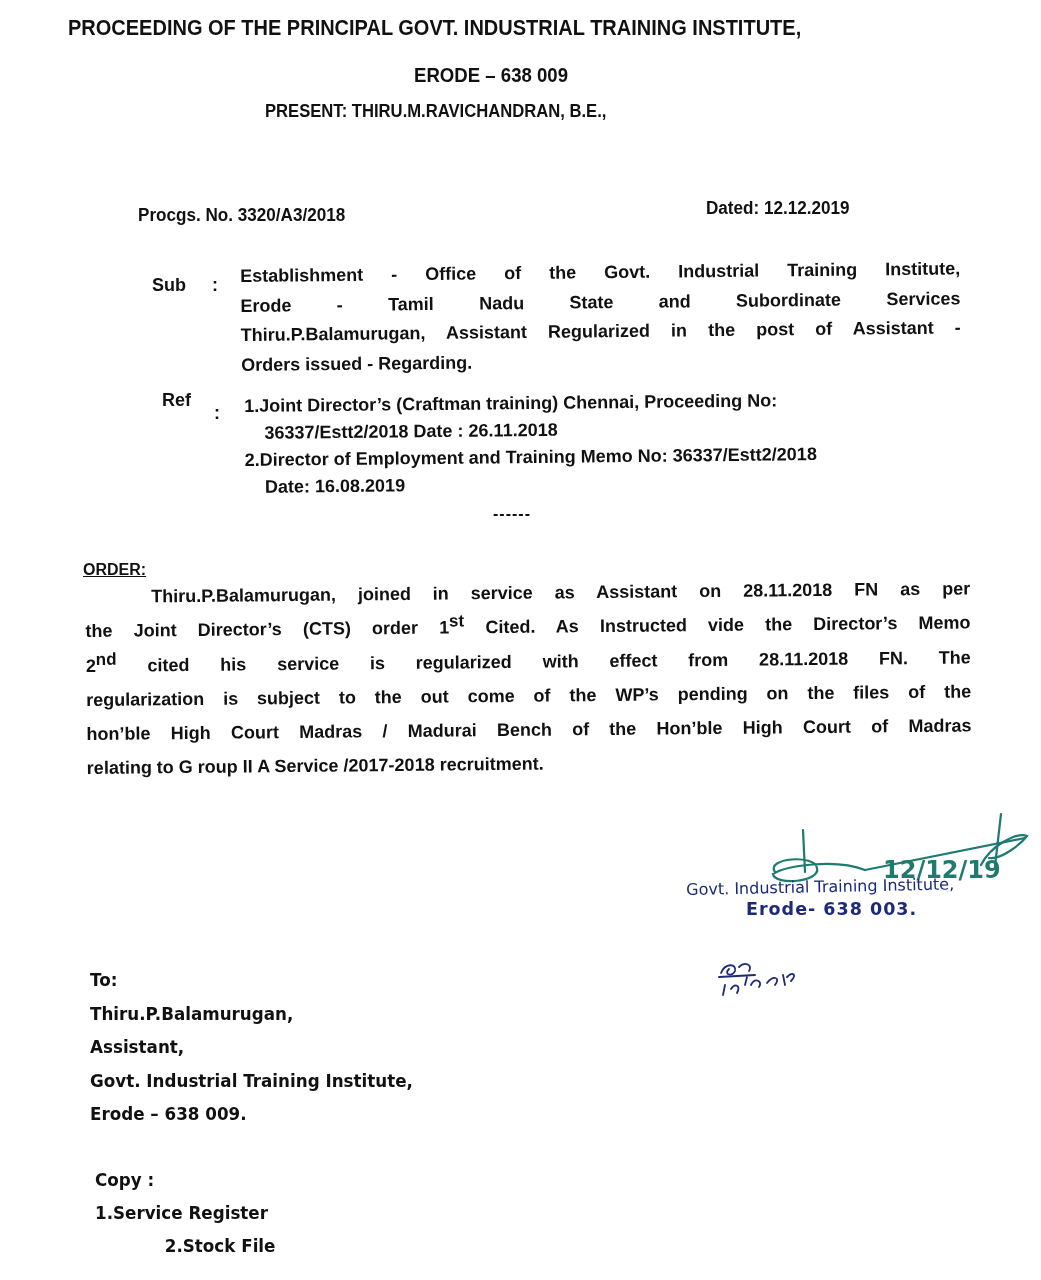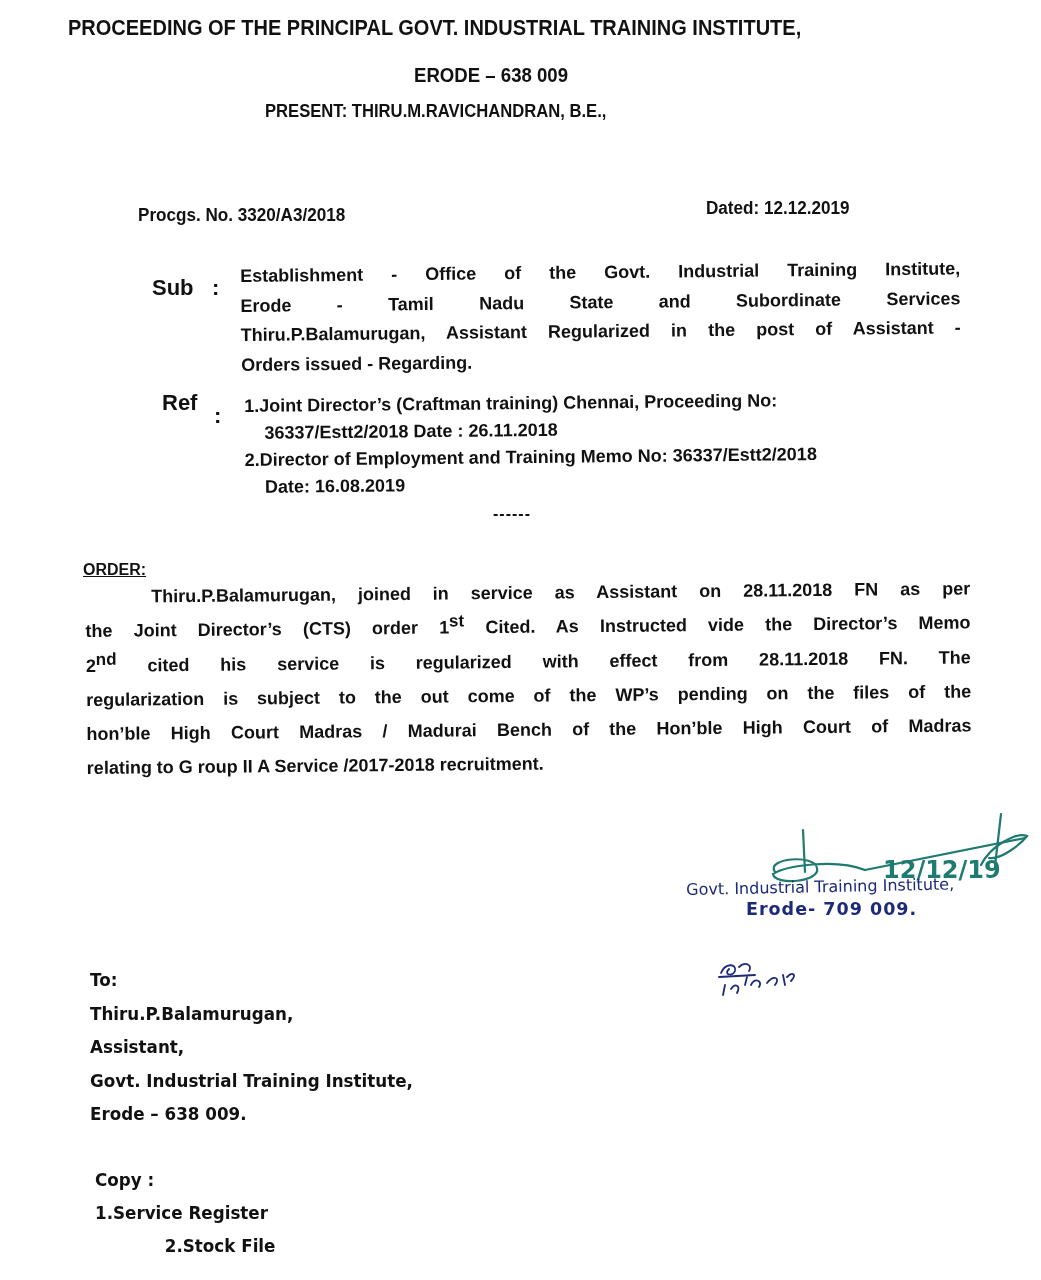--- a/index.html
+++ b/index.html
@@ -7,21 +7,21 @@
     width: 1041px; height: 1280px; position: relative; overflow: hidden;
     font-family: "Liberation Sans", sans-serif; color: #111;
     font-weight: bold;
   }
   .abs { position: absolute; white-space: nowrap; }
   .h1 { left: 68px; top: 16px; font-size: 21.5px; letter-spacing: 0px; transform: scaleX(0.93); transform-origin: left top; }
   .h2 { left: 414px; top: 64px; font-size: 20px; transform: scaleX(0.93); transform-origin: left top; }
   .h3 { left: 265px; top: 101px; font-size: 17.5px; transform: scaleX(0.95); transform-origin: left top; }
   .procno { left: 138px; top: 205px; font-size: 18px; transform: scaleX(0.95); transform-origin: left top; }
   .dated { left: 706px; top: 198px; font-size: 18px; transform: scaleX(0.95); transform-origin: left top; }
-  .row-label { font-size: 22px; }
+  .row-label { font-size: 18px; }
   .sub-label { left: 152px; top: 275px; }
   .sub-colon { left: 212px; top: 275px; }
   .sub-text { left: 240px; top: 262px; width: 720px; font-size: 18px; line-height: 29.5px; white-space: normal; transform: rotate(-0.6deg); transform-origin: left top; }
   .sub-text .jline { display: block; text-align: justify; text-align-last: justify; }
   .sub-text .lline { display: block; text-align: left; }
   .ref-label { left: 162px; top: 390px; }
   .ref-colon { left: 214px; top: 403px; }
   .ref-block { left: 244px; top: 393px; font-size: 18px; line-height: 27px; transform: rotate(-0.6deg); transform-origin: left top; }
   .ref-block .indent { padding-left: 20px; display: block; }
   .ref-block span.line { display: block; }
@@ -89,21 +89,21 @@
     <path d="M20 62 C10 48, 60 44, 62 58 C66 72, 20 76, 18 64 C30 56, 80 48, 110 60"></path>
     <path d="M110 60 C140 54, 190 44, 270 28"></path>
     <path d="M226 55 C236 35, 262 22, 272 26 C266 34, 246 50, 234 48"></path>
     <path d="M240 56 L246 4"></path>
   </g>
   <text x="128" y="68" font-family="DejaVu Sans, sans-serif" font-size="24" fill="#1f7a70">12/12/19</text>
 </svg>
 
 <div class="abs stamp">
   <span class="inst">Govt. Industrial Training Institute,</span>
-  <span class="place">Erode- 709 009.</span>
+  <span class="place">Erode- 638 003.</span>
 </div>
 
 <svg class="abs initials" width="100" height="45" viewBox="0 0 100 45">
   <g fill="none" stroke="#1c2a78" stroke-width="1.8" stroke-linecap="round">
     <path d="M6 18 C10 8, 22 8, 20 16 C18 22, 8 20, 14 14 M24 12 C30 6, 38 10, 34 16"></path>
     <path d="M4 22 L40 20"></path>
     <path d="M8 40 L10 30 M16 34 C20 28, 26 30, 22 38 M30 30 L32 22 M36 30 C40 22, 48 26, 44 32 M52 28 C58 20, 66 22, 60 30 M68 20 L70 30 M72 22 C78 16, 82 20, 76 26"></path>
   </g>
 </svg>
 

